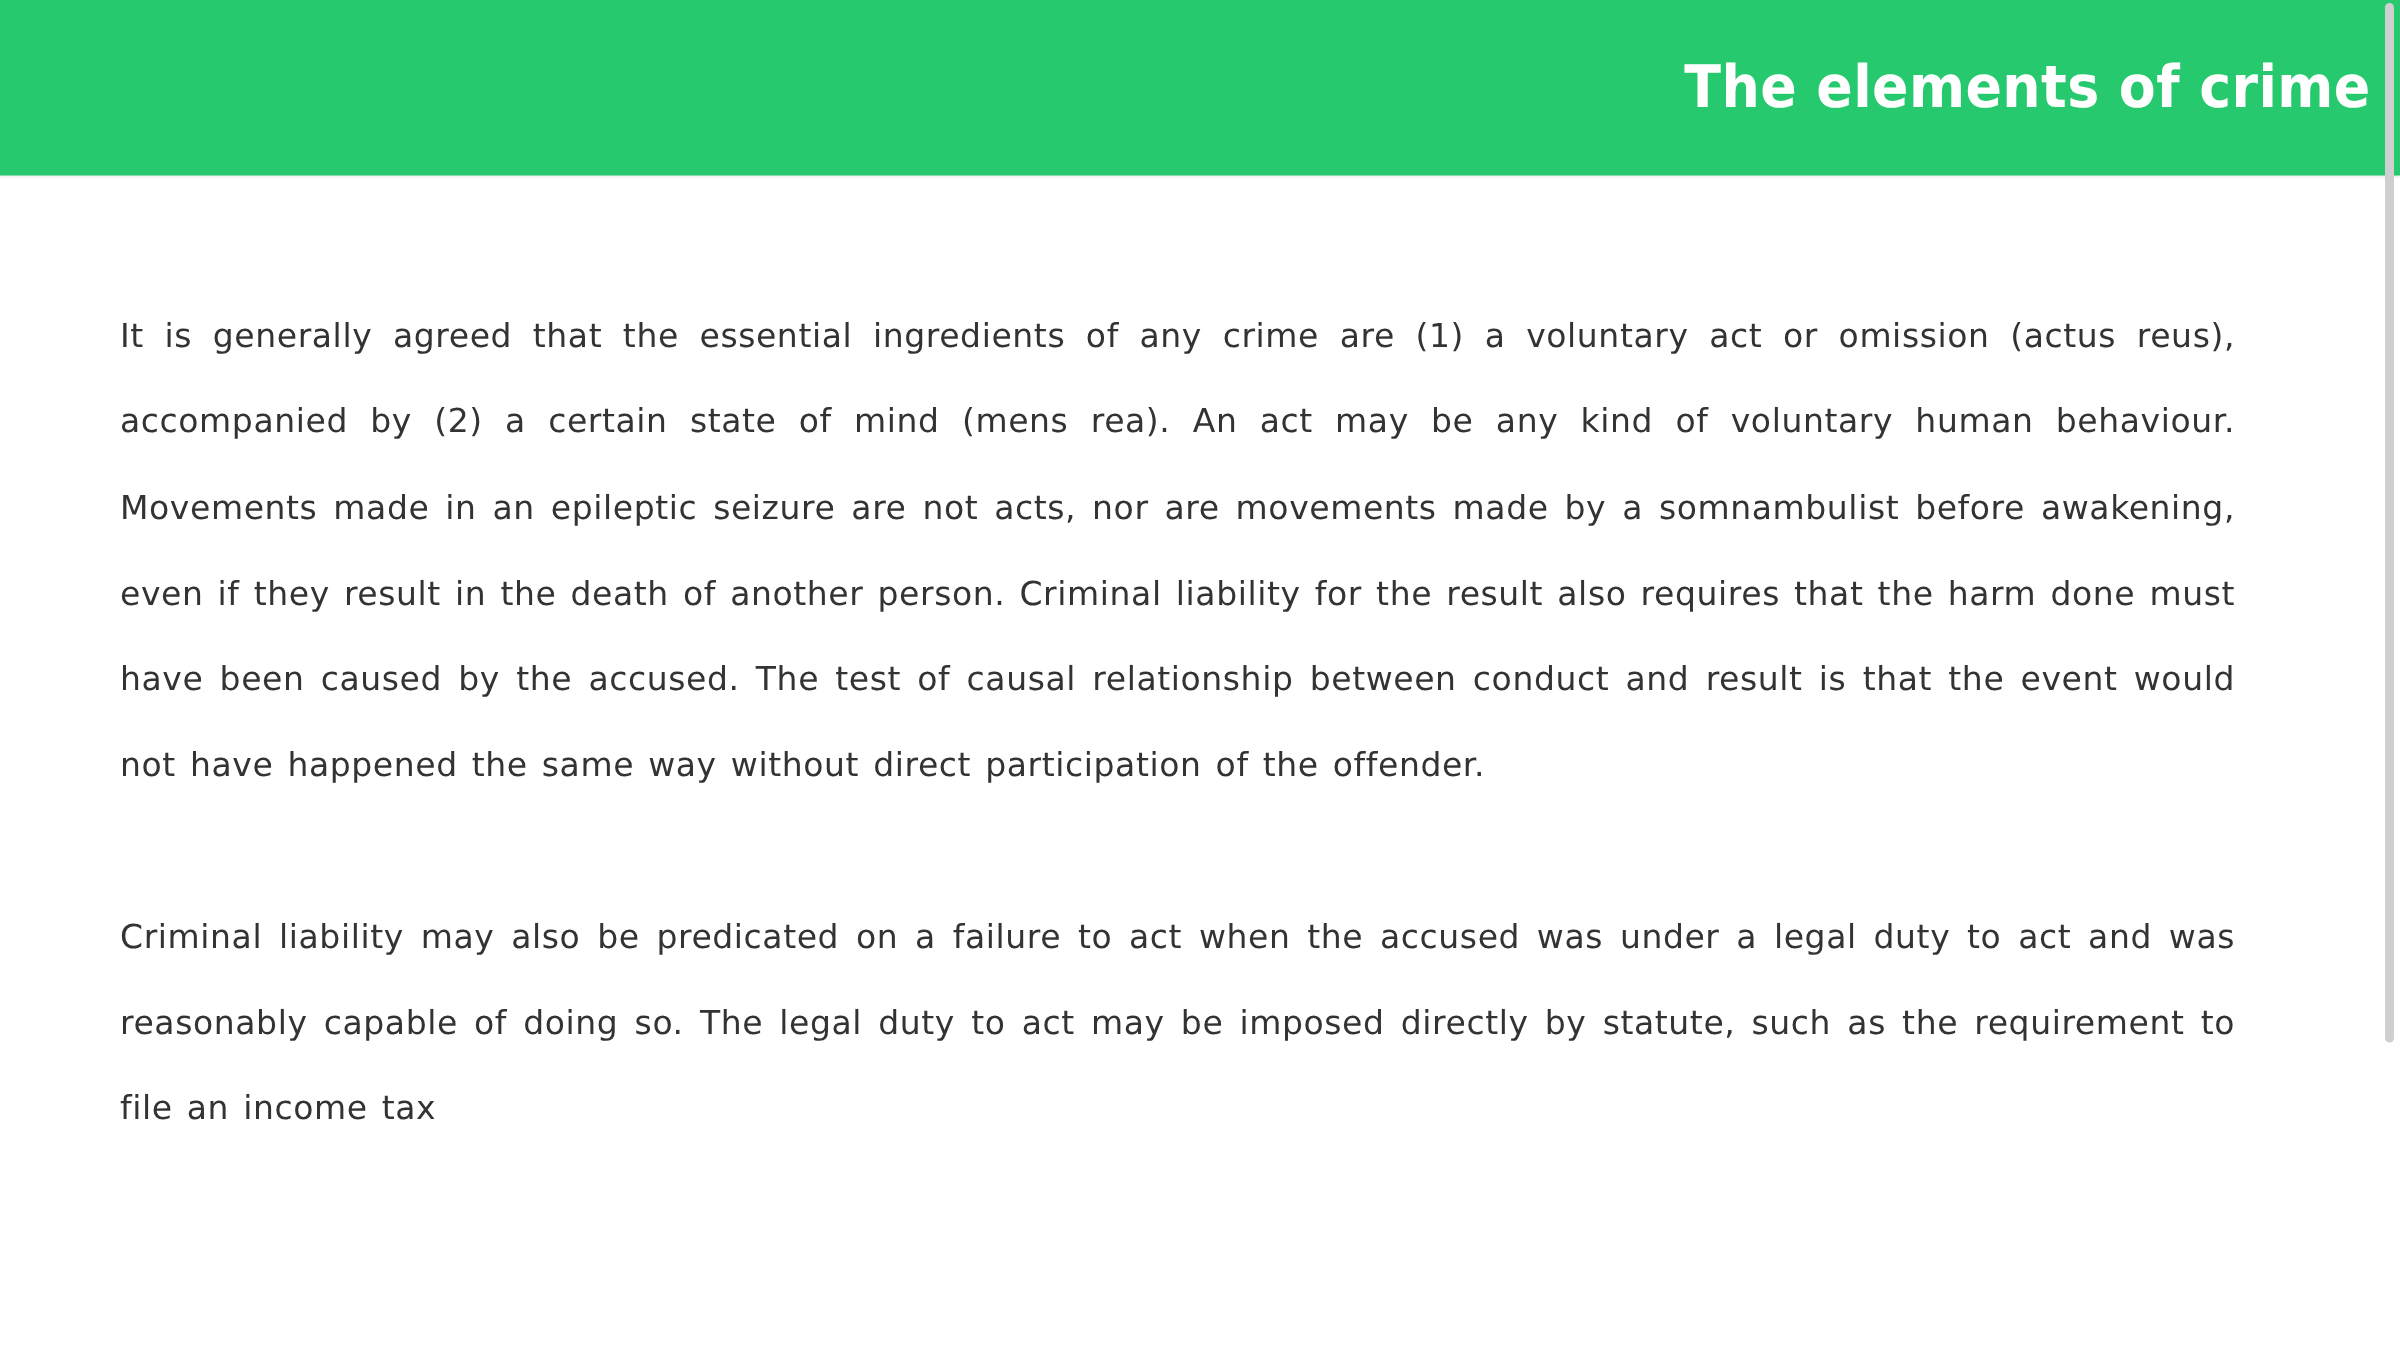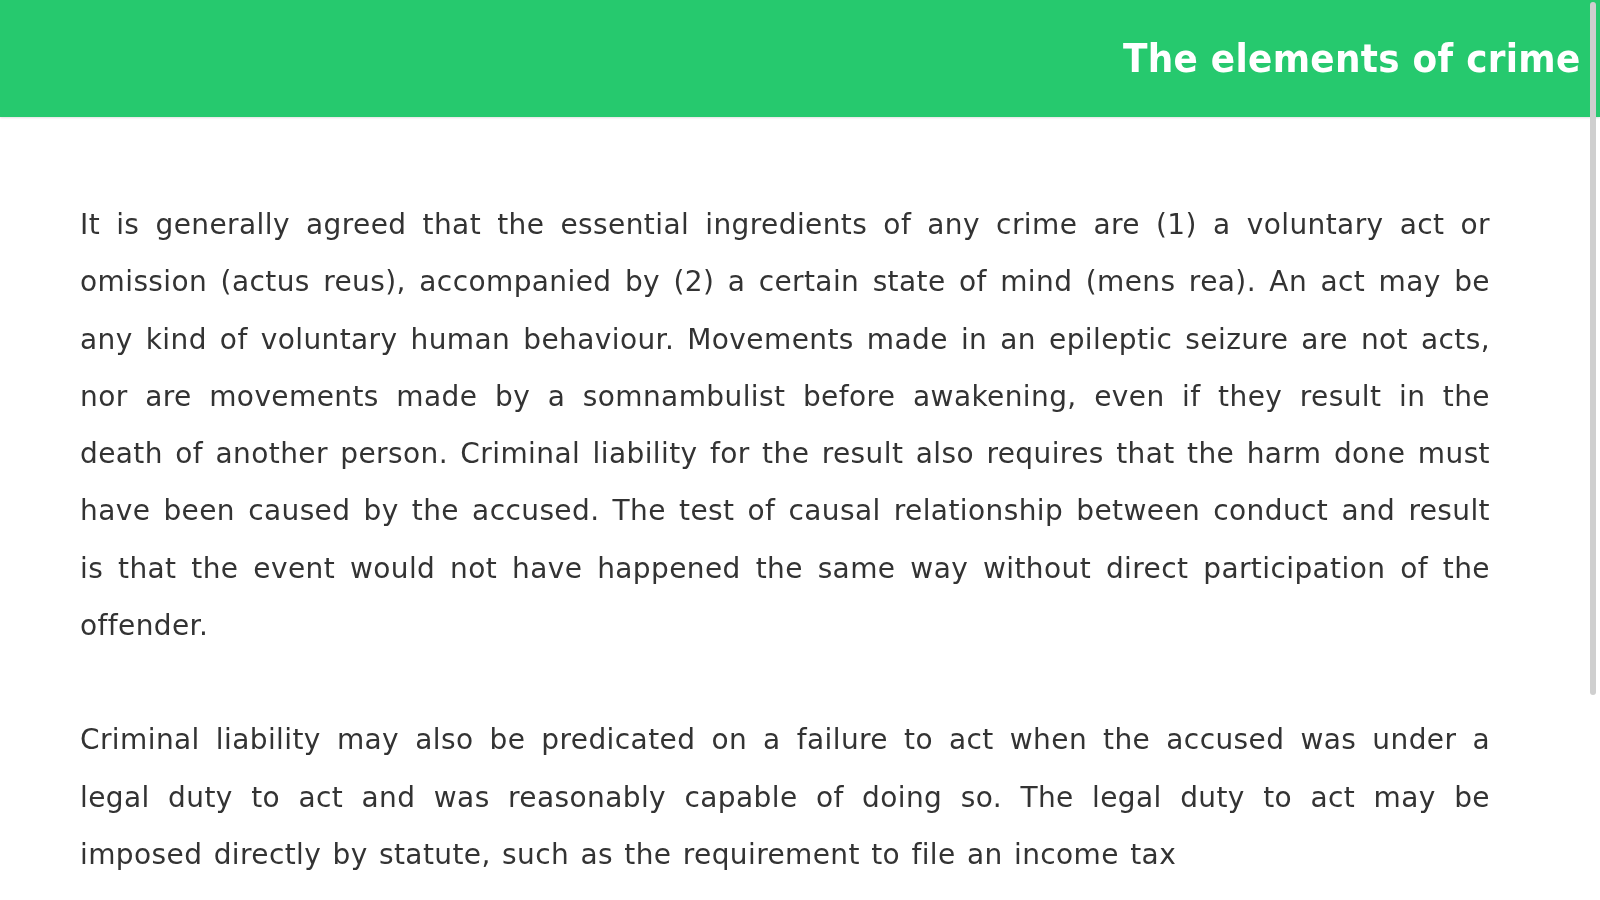--- a/index.html
+++ b/index.html
@@ -19,21 +19,21 @@
       font-family: "DejaVu Sans", sans-serif;
       transform: scaleX(0.92);
       margin-left: -32px;
     }
     .content {
       position: absolute; left: 80px; top: 196px; width: 1410px;
       color: #333333;
     }
     .para {
       margin: 0 0 57px 0;
-      font-size: 28px; line-height: 57.3px;
+      font-size: 22px; line-height: 57.3px;
       text-align: justify; text-align-last: left;
       letter-spacing: 0.4px; word-spacing: 2px;
     }
     .scrollbar-track {
       position: absolute; right: 0; top: 0; width: 12px; height: 900px;
     }
     .scrollbar-thumb {
       position: absolute; right: 4px; top: 2px; width: 6px; height: 693px;
       background: #cfcfcf; border-radius: 3px;
     }

